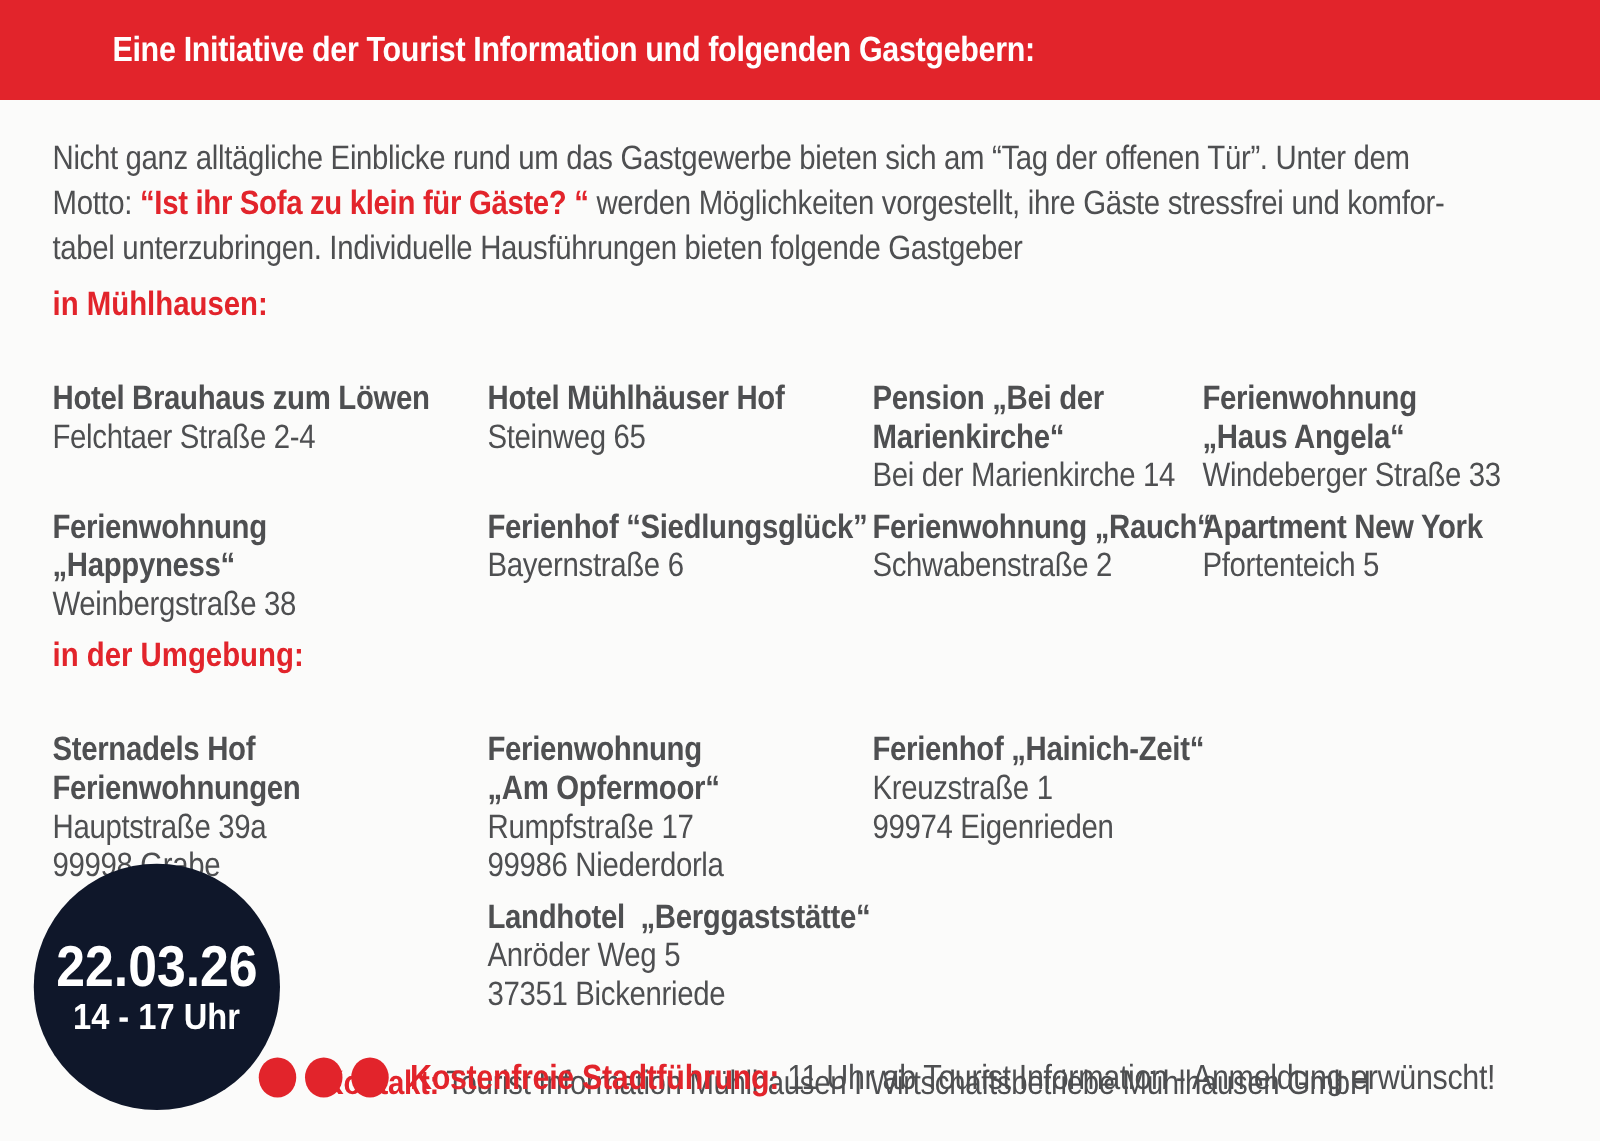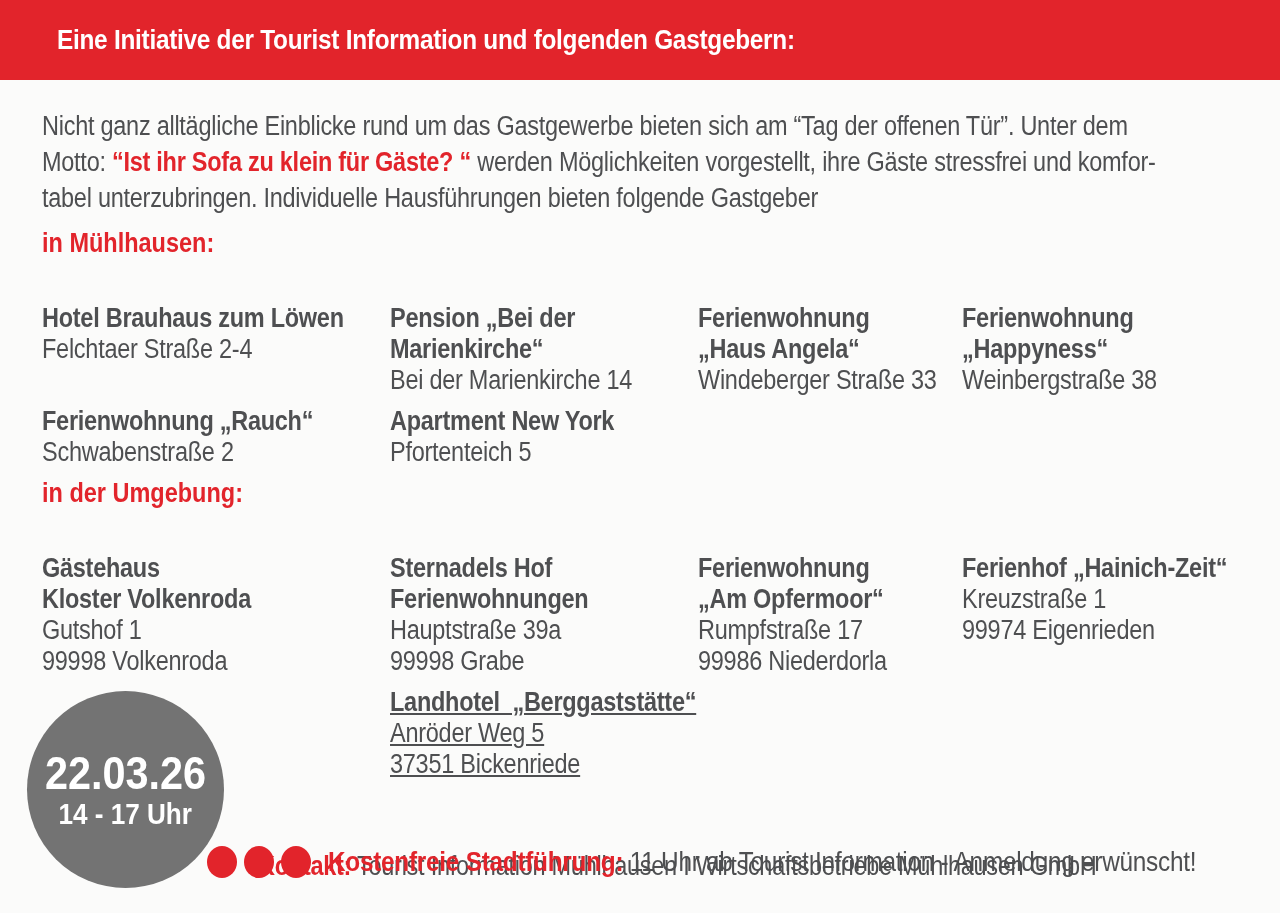--- a/index.html
+++ b/index.html
@@ -16,21 +16,21 @@
   .cond { transform: scaleX(0.87); transform-origin: 0 0; }
 
   
   .banner {
     position: absolute;
     top: 0; left: 0; right: 0;
     height: 80px;
     background: #e2242b;
     display: flex;
     align-items: center;
-    padding-left: 57px;
+    padding-left: 90px;
     box-sizing: border-box;
   }
   .banner .title {
     color: #ffffff;
     font-weight: bold;
     font-size: 28px;
     letter-spacing: -0.3px;
     white-space: pre;
   }
 
@@ -72,31 +72,31 @@
     line-height: 31px;
     white-space: pre;
     letter-spacing: -0.3px;
   }
   .entry .addr {
     font-size: 27px;
     line-height: 31px;
     white-space: pre;
     letter-spacing: -0.3px;
   }
-  .col2 { grid-column: 2; text-decoration: underline; }
+  .col2 { grid-column: 2; }
 
   
   .badge {
     position: absolute;
     left: 27px;
     top: 691px;
     width: 197px;
     height: 197px;
     border-radius: 50%;
-    background: #737373;
+    background: #0f172a;
     color: #ffffff;
     display: flex;
     flex-direction: column;
     align-items: center;
     justify-content: center;
     text-align: center;
   }
   .badge .date {
     font-weight: bold;
     font-size: 46px;
@@ -160,53 +160,55 @@
 tabel unterzubringen. Individuelle Hausführungen bieten folgende Gastgeber</span></p>
 
     <div class="section-heading cond">in Mühlhausen:</div>
 
     <div class="grid">
       <div class="entry">
         <div class="name cond">Hotel Brauhaus zum Löwen</div>
         <div class="addr cond">Felchtaer Straße 2-4</div>
       </div>
       <div class="entry">
+        <div class="name cond">Hotel Mühlhäuser Hof</div>
+        <div class="addr cond">Steinweg 65</div>
+      </div>
+      <div class="entry">
         <div class="name cond">Pension „Bei der
 Marienkirche“</div>
         <div class="addr cond">Bei der Marienkirche 14</div>
       </div>
       <div class="entry">
         <div class="name cond">Ferienwohnung
 „Haus Angela“</div>
         <div class="addr cond">Windeberger Straße 33</div>
       </div>
       <div class="entry">
         <div class="name cond">Ferienwohnung
 „Happyness“</div>
         <div class="addr cond">Weinbergstraße 38</div>
       </div>
       <div class="entry">
+        <div class="name cond">Ferienhof “Siedlungsglück”</div>
+        <div class="addr cond">Bayernstraße 6</div>
+      </div>
+      <div class="entry">
         <div class="name cond">Ferienwohnung „Rauch“</div>
         <div class="addr cond">Schwabenstraße 2</div>
       </div>
       <div class="entry">
         <div class="name cond">Apartment New York</div>
         <div class="addr cond">Pfortenteich 5</div>
       </div>
     </div>
 
     <div class="section-heading second cond">in der Umgebung:</div>
 
     <div class="grid">
-      <div class="entry">
-        <div class="name cond">Gästehaus
-Kloster Volkenroda</div>
-        <div class="addr cond">Gutshof 1
-99998 Volkenroda</div>
-      </div>
       <div class="entry">
         <div class="name cond">Sternadels Hof
 Ferienwohnungen</div>
         <div class="addr cond">Hauptstraße 39a
 99998 Grabe</div>
       </div>
       <div class="entry">
         <div class="name cond">Ferienwohnung
 „Am Opfermoor“</div>
         <div class="addr cond">Rumpfstraße 17

